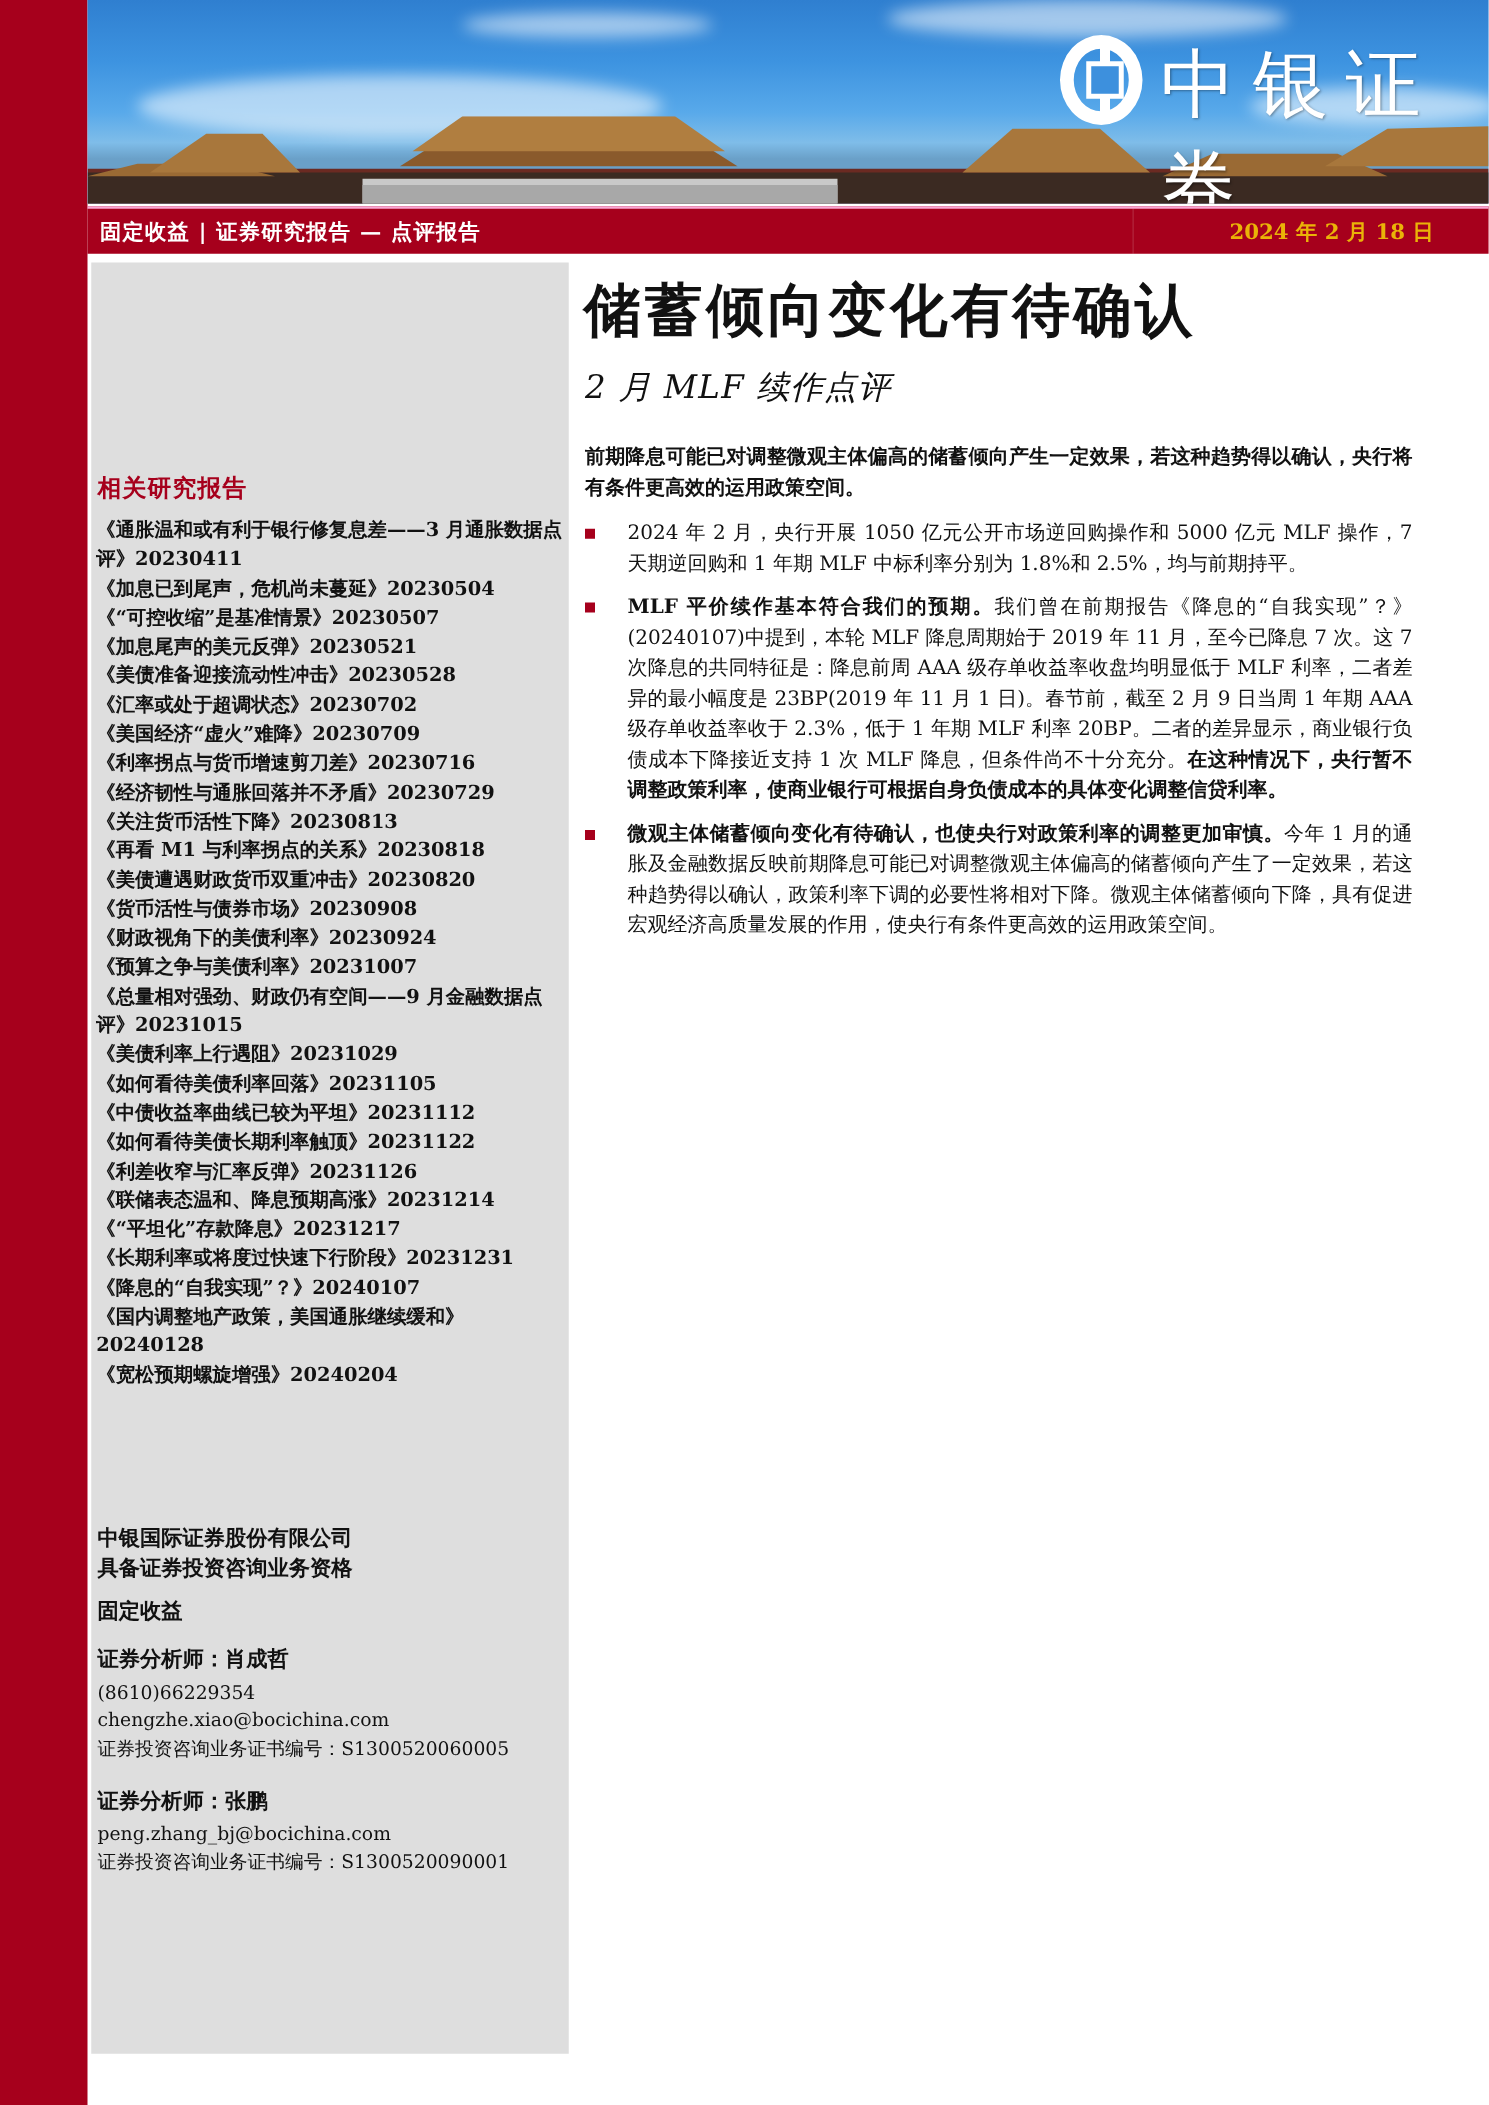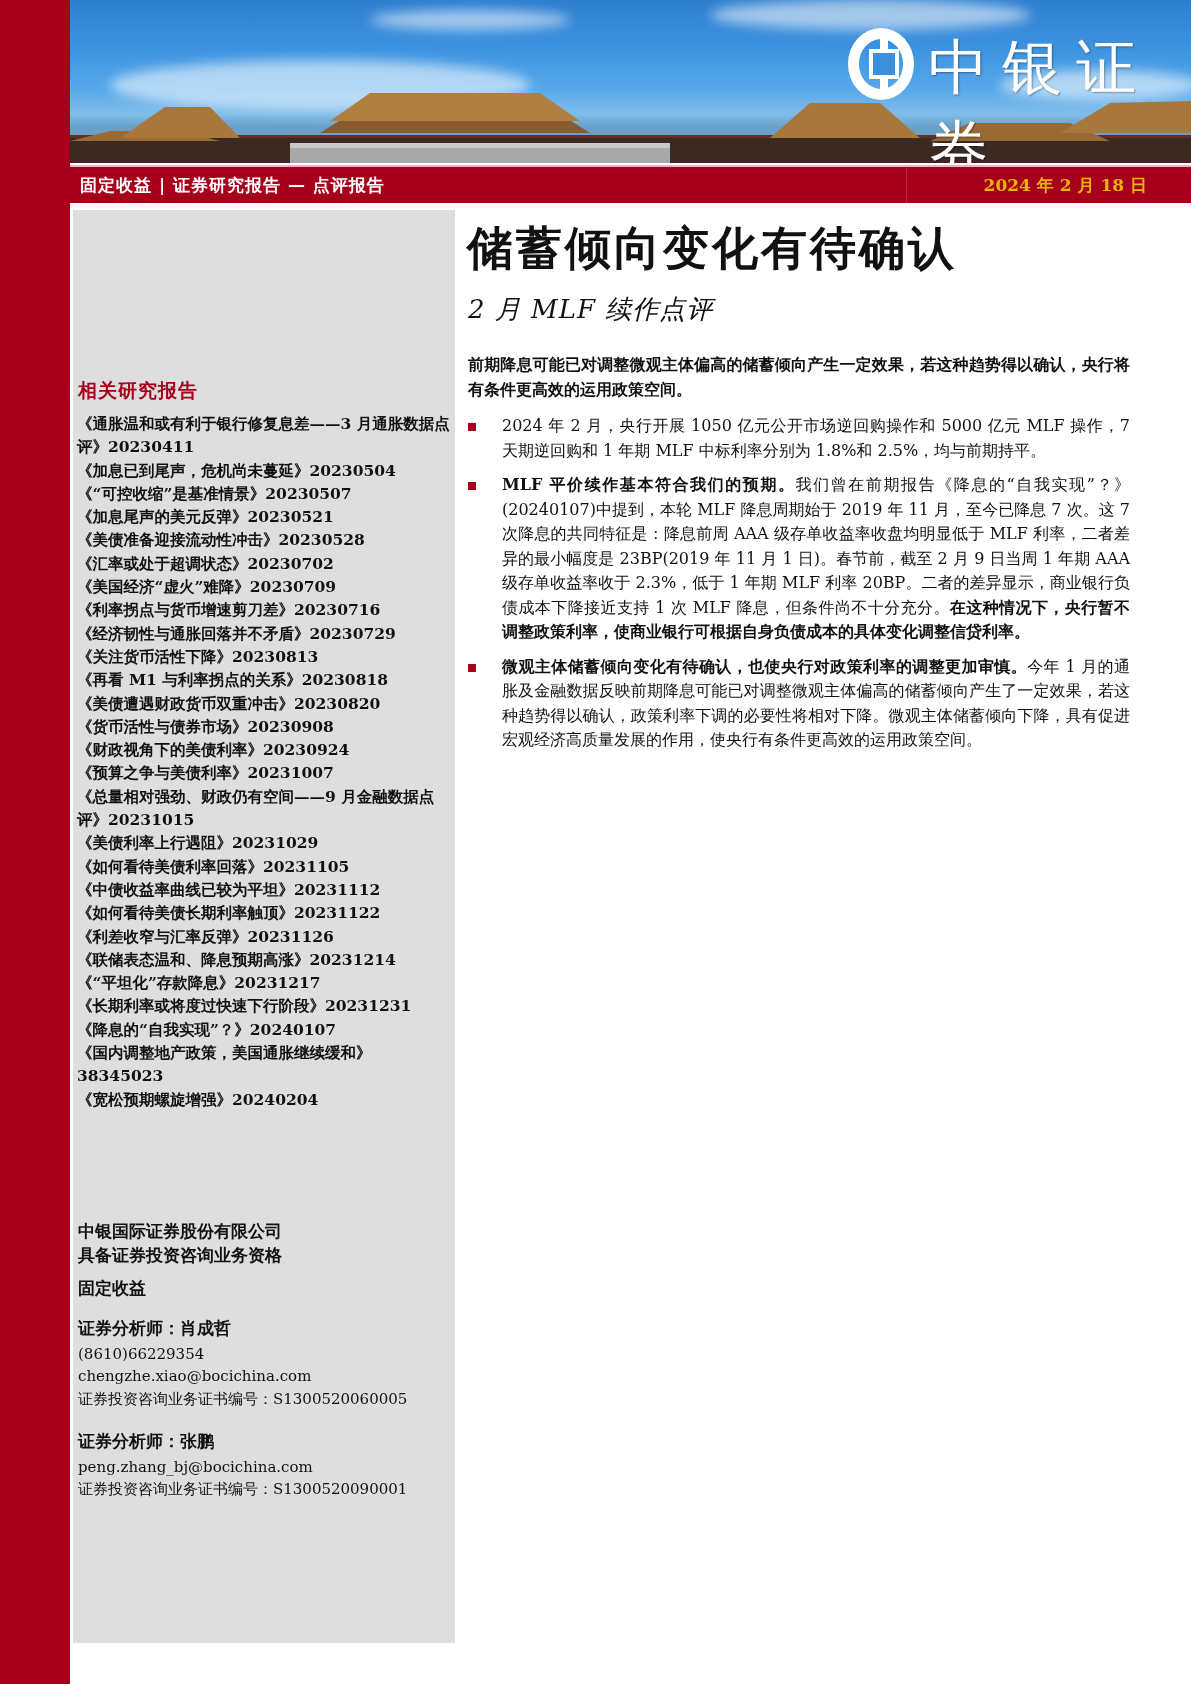--- a/index.html
+++ b/index.html
@@ -108,21 +108,21 @@
     <li>《总量相对强劲、财政仍有空间——9 月金融数据点评》20231015</li>
     <li>《美债利率上行遇阻》20231029</li>
     <li>《如何看待美债利率回落》20231105</li>
     <li>《中债收益率曲线已较为平坦》20231112</li>
     <li>《如何看待美债长期利率触顶》20231122</li>
     <li>《利差收窄与汇率反弹》20231126</li>
     <li>《联储表态温和、降息预期高涨》20231214</li>
     <li>《“平坦化”存款降息》20231217</li>
     <li>《长期利率或将度过快速下行阶段》20231231</li>
     <li>《降息的“自我实现”？》20240107</li>
-    <li>《国内调整地产政策，美国通胀继续缓和》38345023</li>
+    <li>《国内调整地产政策，美国通胀继续缓和》20240128</li>
     <li>《宽松预期螺旋增强》20240204</li>
   </ul>
 
   <div class="company">
     <div>中银国际证券股份有限公司</div>
     <div>具备证券投资咨询业务资格</div>
   </div>
   <div class="dept">固定收益</div>
 
   <div class="analyst analyst1">

